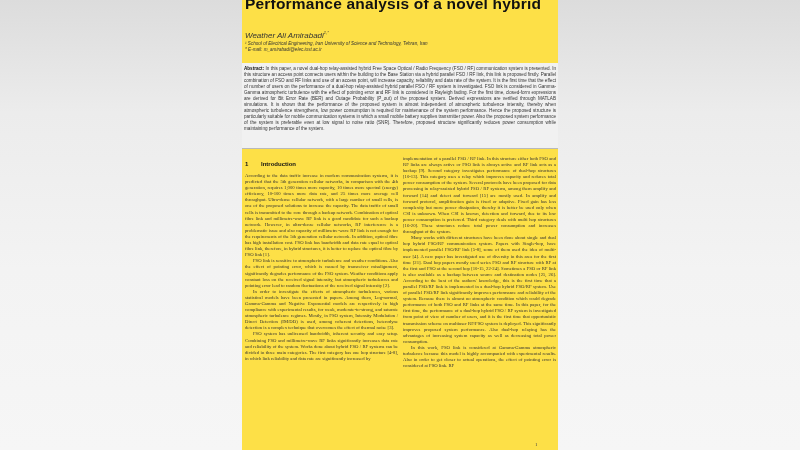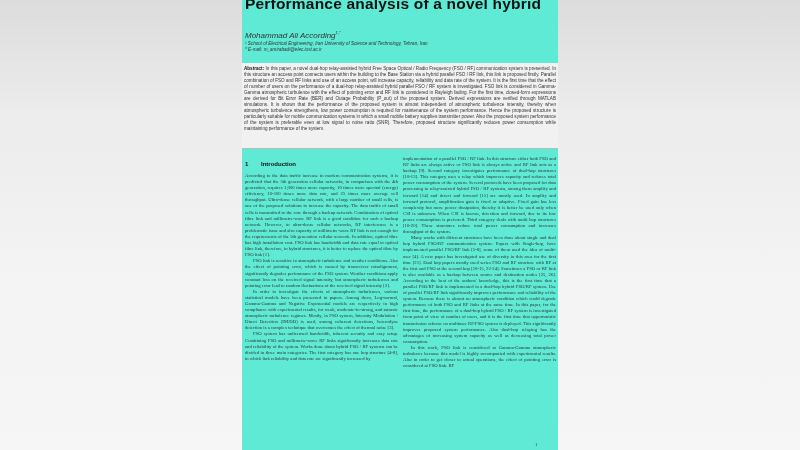--- a/index.html
+++ b/index.html
@@ -3,21 +3,21 @@
 <meta charset="utf-8">
 <style>
   html, body { margin:0; padding:0; }
   body {
     width:800px; height:450px; overflow:hidden; position:relative;
     background: linear-gradient(180deg, #dcdcdc 0%, #ececec 25%, #f3f3f3 60%, #f6f6f6 100%);
     font-family: "Liberation Serif", serif;
   }
   .page {
     position:absolute; left:242px; top:0; width:316px; height:450px;
-    background:#5eead4; overflow:hidden;
+    background:#fde047; overflow:hidden;
   }
   .title {
     position:absolute; left:3px; top:-5px; width:320px;
     font-family:"Liberation Sans", sans-serif; font-weight:bold; font-size:15.5px;
     line-height:17px; color:#111; letter-spacing:0.2px;
   }
   .title .l2 { display:block; }
   .author {
     position:absolute; left:3px; top:30px;
     font-family:"Liberation Sans", sans-serif; font-style:italic; font-size:8px; color:#333;
@@ -57,21 +57,21 @@
   }
 </style>
 </head>
 <body>
 
 <div class="page">
   <div class="title">
     <span class="l1">Performance analysis of a novel hybrid</span>
   </div>
   <div class="author">
-    <span>Mohammad Ali According</span><sup>1,*</sup>
+    <span>Weather Ali Amirabadi</span><sup>1,*</sup>
   </div>
   <div class="affil">
     <div>¹ School of Electrical Engineering, Iran University of Science and Technology, Tehran, Iran</div>
     <div>* E-mail: m_amirabadi@elec.iust.ac.ir</div>
   </div>
 
   <div class="abstract">
     <p><b>Abstract:</b> <span>In this paper, a novel dual-hop relay-assisted hybrid Free Space Optical / Radio Frequency (FSO / RF) communication system is presented. In this structure an access point connects users within the building to the Base Station via a hybrid parallel FSO / RF link, this link is proposed firstly. Parallel combination of FSO and RF links and use of an access point, will increase capacity, reliability and data rate of the system. It is the first time that the effect of number of users on the performance of a dual-hop relay-assisted hybrid parallel FSO / RF system is investigated. FSO link is considered in Gamma-Gamma atmospheric turbulence with the effect of pointing error and RF link is considered in Rayleigh fading. For the first time, closed-form expressions are derived for Bit Error Rate (BER) and Outage Probability (P_out) of the proposed system. Derived expressions are verified through MATLAB simulations. It is shown that the performance of the proposed system is almost independent of atmospheric turbulence intensity, thereby when atmospheric turbulence strengthens, low power consumption is required for maintenance of the system performance. Hence the proposed structure is particularly suitable for mobile communication systems in which a small mobile battery supplies transmitter power. Also the proposed system performance of the system is preferable even at low signal to noise ratio (SNR). Therefore, proposed structure significantly reduces power consumption while maintaining performance of the system.</span></p>
   </div>
 

